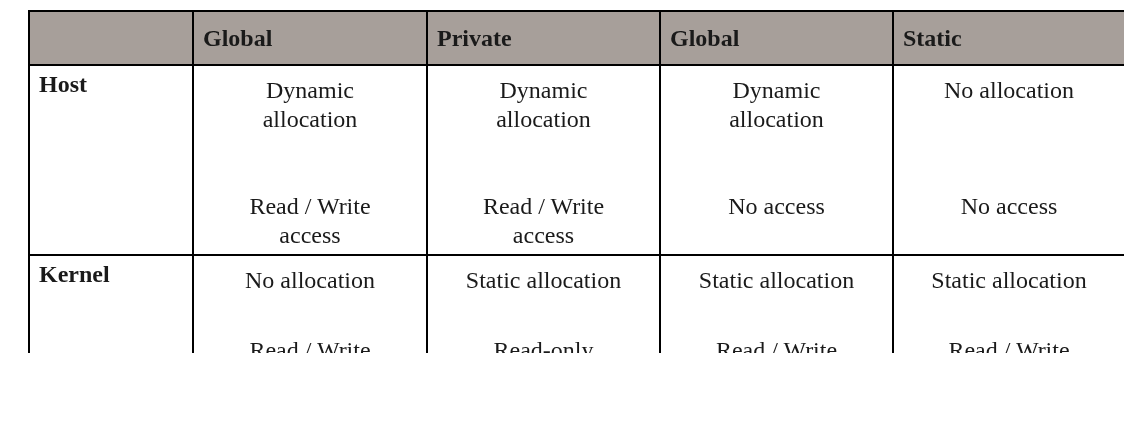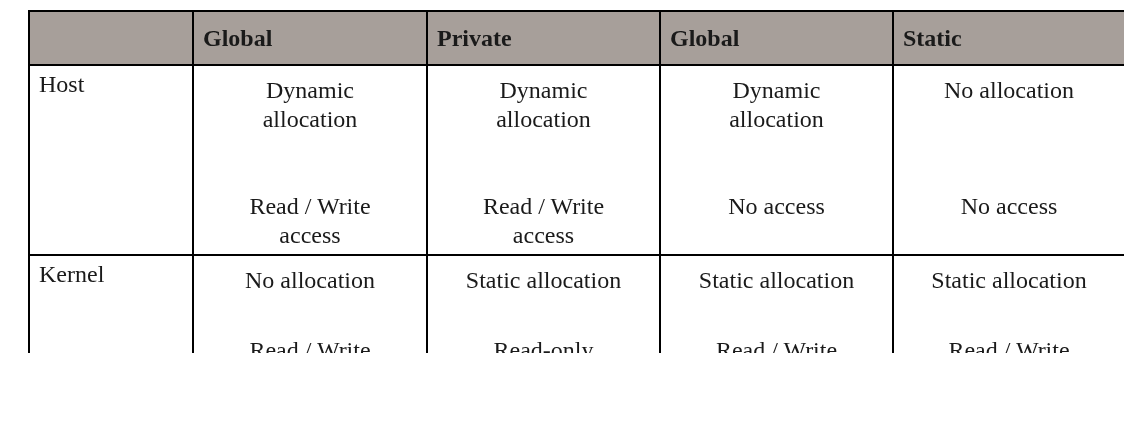--- a/index.html
+++ b/index.html
@@ -35,21 +35,21 @@
     background: #a79f9a;
     font-weight: bold;
     vertical-align: middle;
     height: 54px;
   }
   .mem-table tbody td {
     vertical-align: top;
     background: #ffffff;
   }
   .row-label {
-    font-weight: normal;
+    font-weight: bold;
     padding-top: 8px;
   }
   .alloc, .access {
     white-space: pre-line;
     text-align: center;
   }
   .alloc {
     margin-top: 6px;
   }
   tr.row-host {

